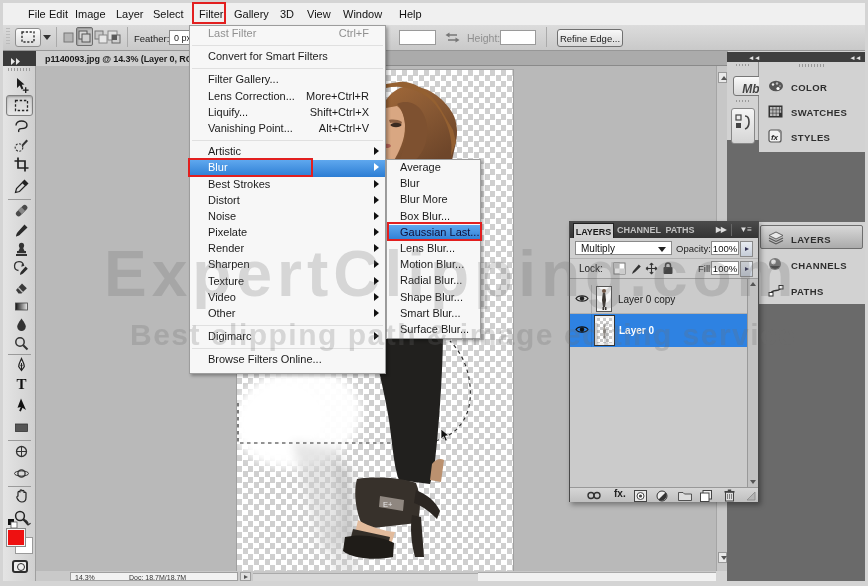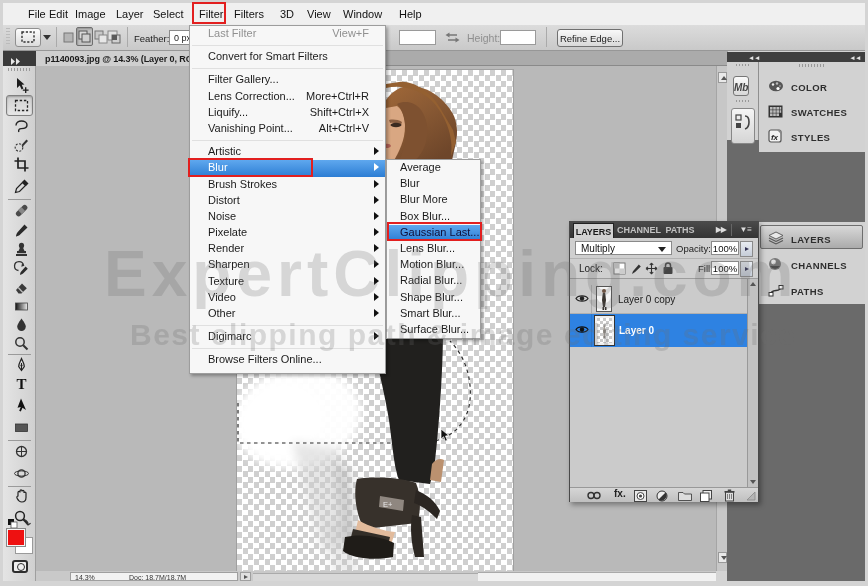--- a/index.html
+++ b/index.html
@@ -53,21 +53,21 @@
 </head>
 <body>
 
   <div class="abs" id="menubar">
     <span style="left:25px">File</span>
     <span style="left:46px">Edit</span>
     <span style="left:72px">Image</span>
     <span style="left:113px">Layer</span>
     <span style="left:150px">Select</span>
     <span style="left:196px">Filter</span>
-    <span style="left:231px">Filters</span>
+    <span style="left:231px">Gallery</span>
     <span style="left:277px">3D</span>
     <span style="left:304px">View</span>
     <span style="left:340px">Window</span>
     <span style="left:396px">Help</span>
   </div>
 
   <div class="abs" id="optbar">
     <div class="abs" style="left:3px;top:3px;width:4px;height:18px;background:repeating-linear-gradient(#bbb 0 1px,transparent 1px 3px)"></div>
 
     <div class="abs" style="left:12px;top:3px;width:26px;height:19px;border:1px solid #8f8f8f;border-radius:3px;background:linear-gradient(#fdfdfd,#dcdcdc)">
@@ -446,21 +446,21 @@
   </div>
   <div class="abs" style="left:240px;top:572px;width:11px;height:9px;background:#e0e0e0;border:1px solid #9f9f9f;z-index:5">
     <div style="position:absolute;left:3px;top:2px;width:0;height:0;border-left:4px solid #555;border-top:2.5px solid transparent;border-bottom:2.5px solid transparent"></div>
   </div>
   <div class="abs" style="left:253px;top:573px;width:225px;height:8px;background:#d8d8d8;border-top:1px solid #aaa;z-index:4"></div>
   <div class="abs" style="left:478px;top:572px;width:238px;height:9px;background:#f2f2f2;border-top:1px solid #aaa;z-index:4"></div>
 
   <div class="menu" style="left:189px;top:25px;width:197px;padding:0 0 4px 0">
     <div class="mi" style="color:#909090">
       <span class="lab">Last Filter</span>
-      <span class="sc">View+F</span>
+      <span class="sc">Ctrl+F</span>
     </div>
     <div class="msep"></div>
     <div class="mi">
       <span class="lab">Convert for Smart Filters</span>
     </div>
     <div class="msep"></div>
     <div class="mi">
       <span class="lab">Filter Gallery...</span>
     </div>
     <div class="mi">
@@ -478,21 +478,21 @@
     <div class="msep"></div>
     <div class="mi">
       <span class="lab">Artistic</span>
       <span class="arr"></span>
     </div>
     <div class="mi blue">
       <span class="lab">Blur</span>
       <span class="arr" style="border-left-color:#fff"></span>
     </div>
     <div class="mi">
-      <span class="lab">Brush Strokes</span>
+      <span class="lab">Best Strokes</span>
       <span class="arr"></span>
     </div>
     <div class="mi">
       <span class="lab">Distort</span>
       <span class="arr"></span>
     </div>
     <div class="mi">
       <span class="lab">Noise</span>
       <span class="arr"></span>
     </div>
@@ -575,21 +575,21 @@
   <div class="wm" style="left:130px;top:310px;font-size:30px;letter-spacing:1.5px">Best clipping path &amp; image editing service</div>
 
   <div class="abs" id="dockhdr">
     <span style="position:absolute;left:21px;top:1.5px;color:#e6e6e6;font-size:6.5px;letter-spacing:-0.5px">◄◄</span>
     <span style="position:absolute;right:4px;top:1.5px;color:#e6e6e6;font-size:6.5px;letter-spacing:-0.5px">◄◄</span>
   </div>
   <div class="abs" id="dock">
 
     <div class="abs" style="left:0;top:0;width:32px;height:78px;background:#d2d2d2;border-right:1px solid #8f8f8f">
       <div class="abs" style="left:9px;top:2px;width:14px;height:2px;background:repeating-linear-gradient(90deg,#999 0 1px,transparent 1px 3px)"></div>
-      <div class="abs" style="left:6px;top:14px;width:16px;height:20px;border:1px solid #777;border-radius:3px;background:linear-gradient(#fafafa,#d8d8d8);font-size:10px;font-weight:bold;color:#444;text-align:center;padding-top:5px;font-style:italic">Mb</div>
+      <div class="abs" style="left:6px;top:14px;width:36px;height:20px;border:1px solid #777;border-radius:3px;background:linear-gradient(#fafafa,#d8d8d8);font-size:12px;font-weight:bold;color:#444;text-align:center;padding-top:5px;font-style:italic">Mb</div>
       <div class="abs" style="left:9px;top:38px;width:14px;height:2px;background:repeating-linear-gradient(90deg,#999 0 1px,transparent 1px 3px)"></div>
       <div class="abs" style="left:4px;top:46px;width:24px;height:36px;border:1px solid #888;border-radius:3px;background:linear-gradient(#f5f5f5,#d5d5d5)">
         <svg width="22" height="28" viewBox="0 0 22 28">
           <rect x="4" y="6" width="5" height="5" fill="none" stroke="#444" stroke-width="1.2"></rect>
           <rect x="4" y="14" width="5" height="5" fill="#444"></rect>
           <path d="M13 7 C16 7 17 9 17 13 C17 17 16 19 13 20" fill="none" stroke="#444" stroke-width="1.6"></path>
         </svg>
       </div>
     </div>
 

